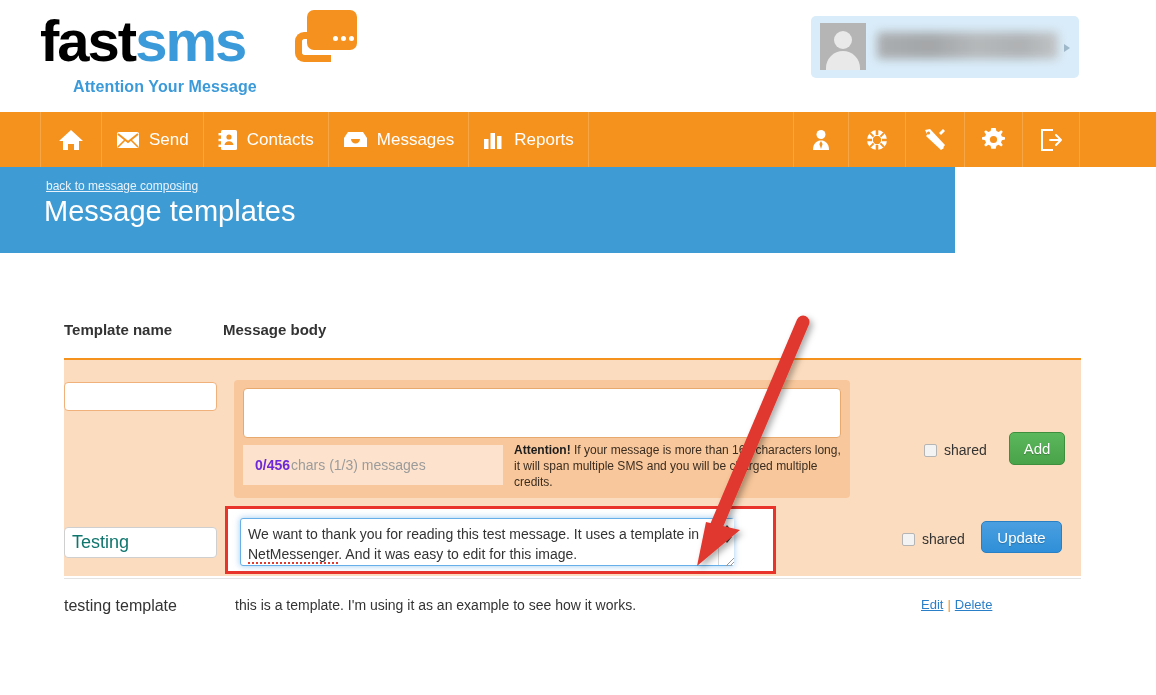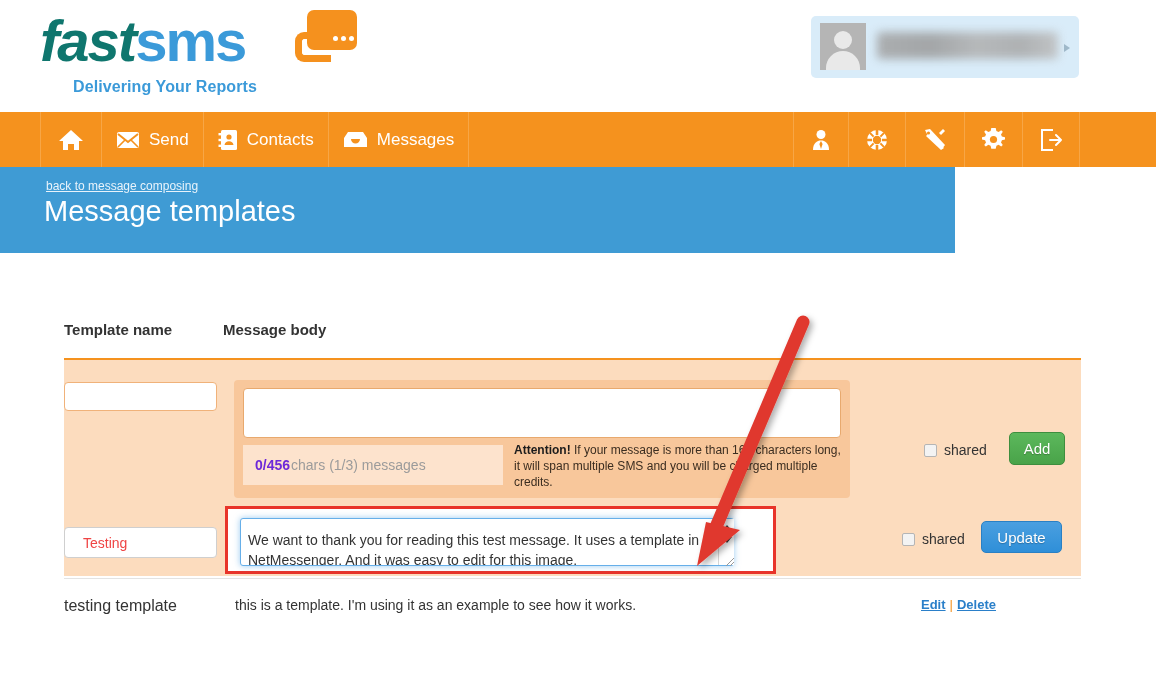--- a/index.html
+++ b/index.html
@@ -10,21 +10,21 @@
     font-family: "Liberation Sans", sans-serif;
     overflow: hidden;
   }
   .page { position: relative; width: 1156px; height: 695px; background:#fff; }
 
   
   .topbar { position:absolute; left:0; top:0; width:1156px; height:112px; background:#fff; }
 
   .logo { position:absolute; left:40px; top:8px; width:290px; height:90px; }
   .logo-word { position:absolute; left:0; top:4px; font-size:58px; font-weight:bold; letter-spacing:-2px; line-height:1; }
-  .logo-fast { color:#0f766e;font-style:italic; }
+  .logo-fast { color:#000000; }
   .logo-sms { color:#3b9ad9; }
   .logo-tag { position:absolute; left:33px; top:70px; font-size:16px; font-weight:bold; color:#3b9ad9; letter-spacing:0.1px; }
   .logo-bubble { position:absolute; left:255px; top:2px; width:62px; height:48px; }
   .bub-main { position:absolute; left:12px; top:0; width:50px; height:40px; background:#f5911e; border-radius:7px; }
   .bub-dot { position:absolute; width:5px; height:5px; background:#fff; border-radius:50%; top:-6px; }
   .bub-tail { position:absolute; left:0px; top:22px; width:36px; height:30px; border:7px solid #f5911e; border-right:none; border-radius:9px 0 0 9px; }
 
   .buy-btn {
     position:absolute; left:685px; top:20px; width:116px; height:57px;
     background:linear-gradient(#6ec06e,#54b054); border:1px solid #4a9e4a; border-radius:5px;
@@ -115,70 +115,70 @@
   }
 
   
   .edit-row {
     position:absolute; left:64px; top:260px; width:1017px; height:63px;
     background:#fcdcbe;
   }
   .edit-name {
     position:absolute; left:0px; top:14px; width:153px; height:31px;
     border:1px solid #cfcfcf; border-radius:4px; background:#fff;
-    font-family:"Liberation Sans", sans-serif; font-size:14px; color:#ef4444; padding:0 18px;
+    font-family:"Liberation Sans", sans-serif; font-size:18px; color:#0f766e; padding:0 7px;
   }
   .redbox {
     position:absolute; left:161px; top:-7px; width:551px; height:68px;
     border:3px solid #e8342a; background:#fff;
   }
   .edit-ta {
     position:absolute; left:12px; top:9px; width:494px; height:48px;
     border:1px solid #66afe9; border-radius:3px; background:#fff;
     box-shadow:0 0 6px rgba(102,175,233,.65);
     font-family:"Liberation Sans", sans-serif; font-size:14px; color:#333;
-    padding:11px 7px; resize:none; line-height:1.45; overflow:hidden;
+    padding:5px 7px; resize:none; line-height:1.45; overflow:hidden;
   }
   .ta-scroll { position:absolute; left:490px; top:10px; width:16px; height:46px; background:#fff; border-left:1px solid #d6d6d6; }
   .ta-up { position:absolute; left:3px; top:6px; width:0;height:0; border-left:5px solid transparent;border-right:5px solid transparent;border-bottom:6px solid #3a3a3a; }
   .ta-dn { position:absolute; left:3px; top:18px; width:0;height:0; border-left:5px solid transparent;border-right:5px solid transparent;border-top:6px solid #3a3a3a; }
   .ta-grip { position:absolute; left:497px; top:44px; width:10px; height:10px; }
   .spell { border-bottom:2px dotted #e03a2f; }
 
   .shared-upd { position:absolute; left:838px; top:18px; display:flex; align-items:center; gap:7px; }
   .btn-upd {
     position:absolute; left:917px; top:8px; width:81px; height:32px;
     background:linear-gradient(#4a9fe0,#2f8fd8); border:1px solid #2a80c4; border-radius:5px;
     color:#fff; font-size:15px; font-family:"Liberation Sans", sans-serif; cursor:pointer;
     text-shadow:0 1px 1px rgba(0,0,0,.25);
   }
 
   
   .list-row { position:absolute; left:64px; top:325px; width:1017px; height:55px; border-top:1px solid #e3e3e3; }
   .lr-name { position:absolute; left:0px; top:18px; font-size:16px; color:#333; }
   .lr-body { position:absolute; left:171px; top:18px; font-size:14px; color:#333; }
   .lr-acts { position:absolute; left:857px; top:18px; font-size:13px; color:#666; }
-  .lr-acts a { color:#2a7fc9; text-decoration:underline; cursor:pointer;font-weight:bold; }
+  .lr-acts a { color:#2a7fc9; text-decoration:underline; cursor:pointer; }
   .lr-sep { margin:0 4px; color:#f5921e; }
 
   
   .arrow { position:absolute; left:0; top:0; width:1156px; height:695px; pointer-events:none; }
 </style>
 </head>
 <body>
 
 <div class="page">
 
   <div class="topbar">
 
     <div class="logo">
       <div class="logo-word">
         <span class="logo-fast">fast</span><span class="logo-sms">sms</span>
       </div>
-      <div class="logo-tag">Delivering Your Reports</div>
+      <div class="logo-tag">Attention Your Message</div>
       <div class="logo-bubble">
         <div class="bub-tail"></div>
         <div class="bub-main">
           <div class="bub-dot" style="left:26px; top:26px;"></div>
           <div class="bub-dot" style="left:34px; top:26px;"></div>
           <div class="bub-dot" style="left:42px; top:26px;"></div>
         </div>
       </div>
     </div>
 
@@ -232,20 +232,30 @@
       <div class="nav-item">
         <span class="ico">
           <svg width="25" height="19" viewBox="0 0 25 19">
               <path d="M1 17 V8 L5 2 H20 L24 8 V17 Z" fill="#fff"></path>
               <path d="M1 9 H8 A4 4 0 0 0 17 9 H24" fill="#f5921e"></path>
             </svg>
         </span>
         <span>Messages</span>
       </div>
 
+      <div class="nav-item">
+        <span class="ico">
+          <svg width="22" height="20" viewBox="0 0 22 20">
+              <rect x="1" y="9" width="4.5" height="10" fill="#fff"></rect>
+              <rect x="7.5" y="3" width="4.5" height="16" fill="#fff"></rect>
+              <rect x="14" y="6" width="4.5" height="13" fill="#fff"></rect>
+            </svg>
+        </span>
+        <span>Reports</span>
+      </div>
     </div>
 
     <div class="nav-right">
       <div class="nav-item nav-ico-only">
         <span class="ico">
           <svg width="20" height="22" viewBox="0 0 20 22">
               <circle cx="10" cy="5.5" r="4.5" fill="#fff"></circle>
               <path d="M2 21 C2 14 6 11.5 10 11.5 C14 11.5 18 14 18 21 Z" fill="#fff"></path>
               <path d="M10 12 L11.6 15 L10 20 L8.4 15 Z" fill="#f5921e"></path>
             </svg>

